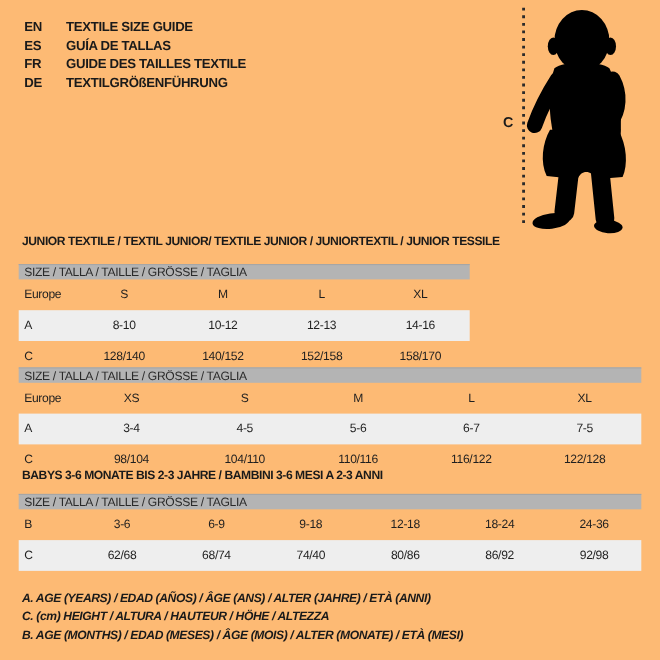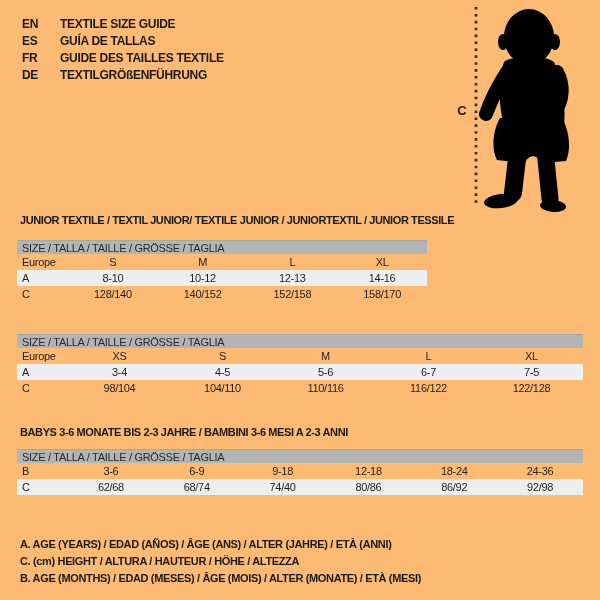--- a/index.html
+++ b/index.html
@@ -28,35 +28,35 @@
   }
   .tbl-title .subscript { font-size:8px; vertical-align:-2px; }
   .tbl-title-2line .tbl-title-line { line-height:15px; }
   .band {
     background:#b4b4b4; height:14px; display:flex; align-items:flex-end;
     padding-left:5px; border-top:1px solid #a6a6a6; box-sizing:border-box;
   }
   .band span {
     font-size:11px; letter-spacing:-0.3px; color:#2a2a2a; white-space:nowrap;
   }
-  .trow { display:flex; height:16px; align-items:center; }
+  .trow { display:flex; height:28px; align-items:center; }
   .trow.shaded { background:#eeeeee; }
   .tcell-label {
     width:51px; padding-left:5px; box-sizing:border-box;
     font-size:11px; letter-spacing:-0.3px; color:#1f1f1f; white-space:nowrap;
   }
   .tcell {
     flex:1; text-align:center; font-size:11px; letter-spacing:-0.3px; color:#1f1f1f;
   }
 
   
   .footnotes { position:absolute; left:20px; top:536px; }
   .footnote {
     font-size:11px; font-weight:bold; letter-spacing:-0.35px;
-    line-height:17px; white-space:nowrap;
+    line-height:17px; white-space:nowrap;font-style:italic;
   }
 </style>
 </head>
 <body>
 
 <div class="canvas">
 
   <div class="lang-block">
     <div class="lang-row">
       <span class="lang-code">EN</span>

